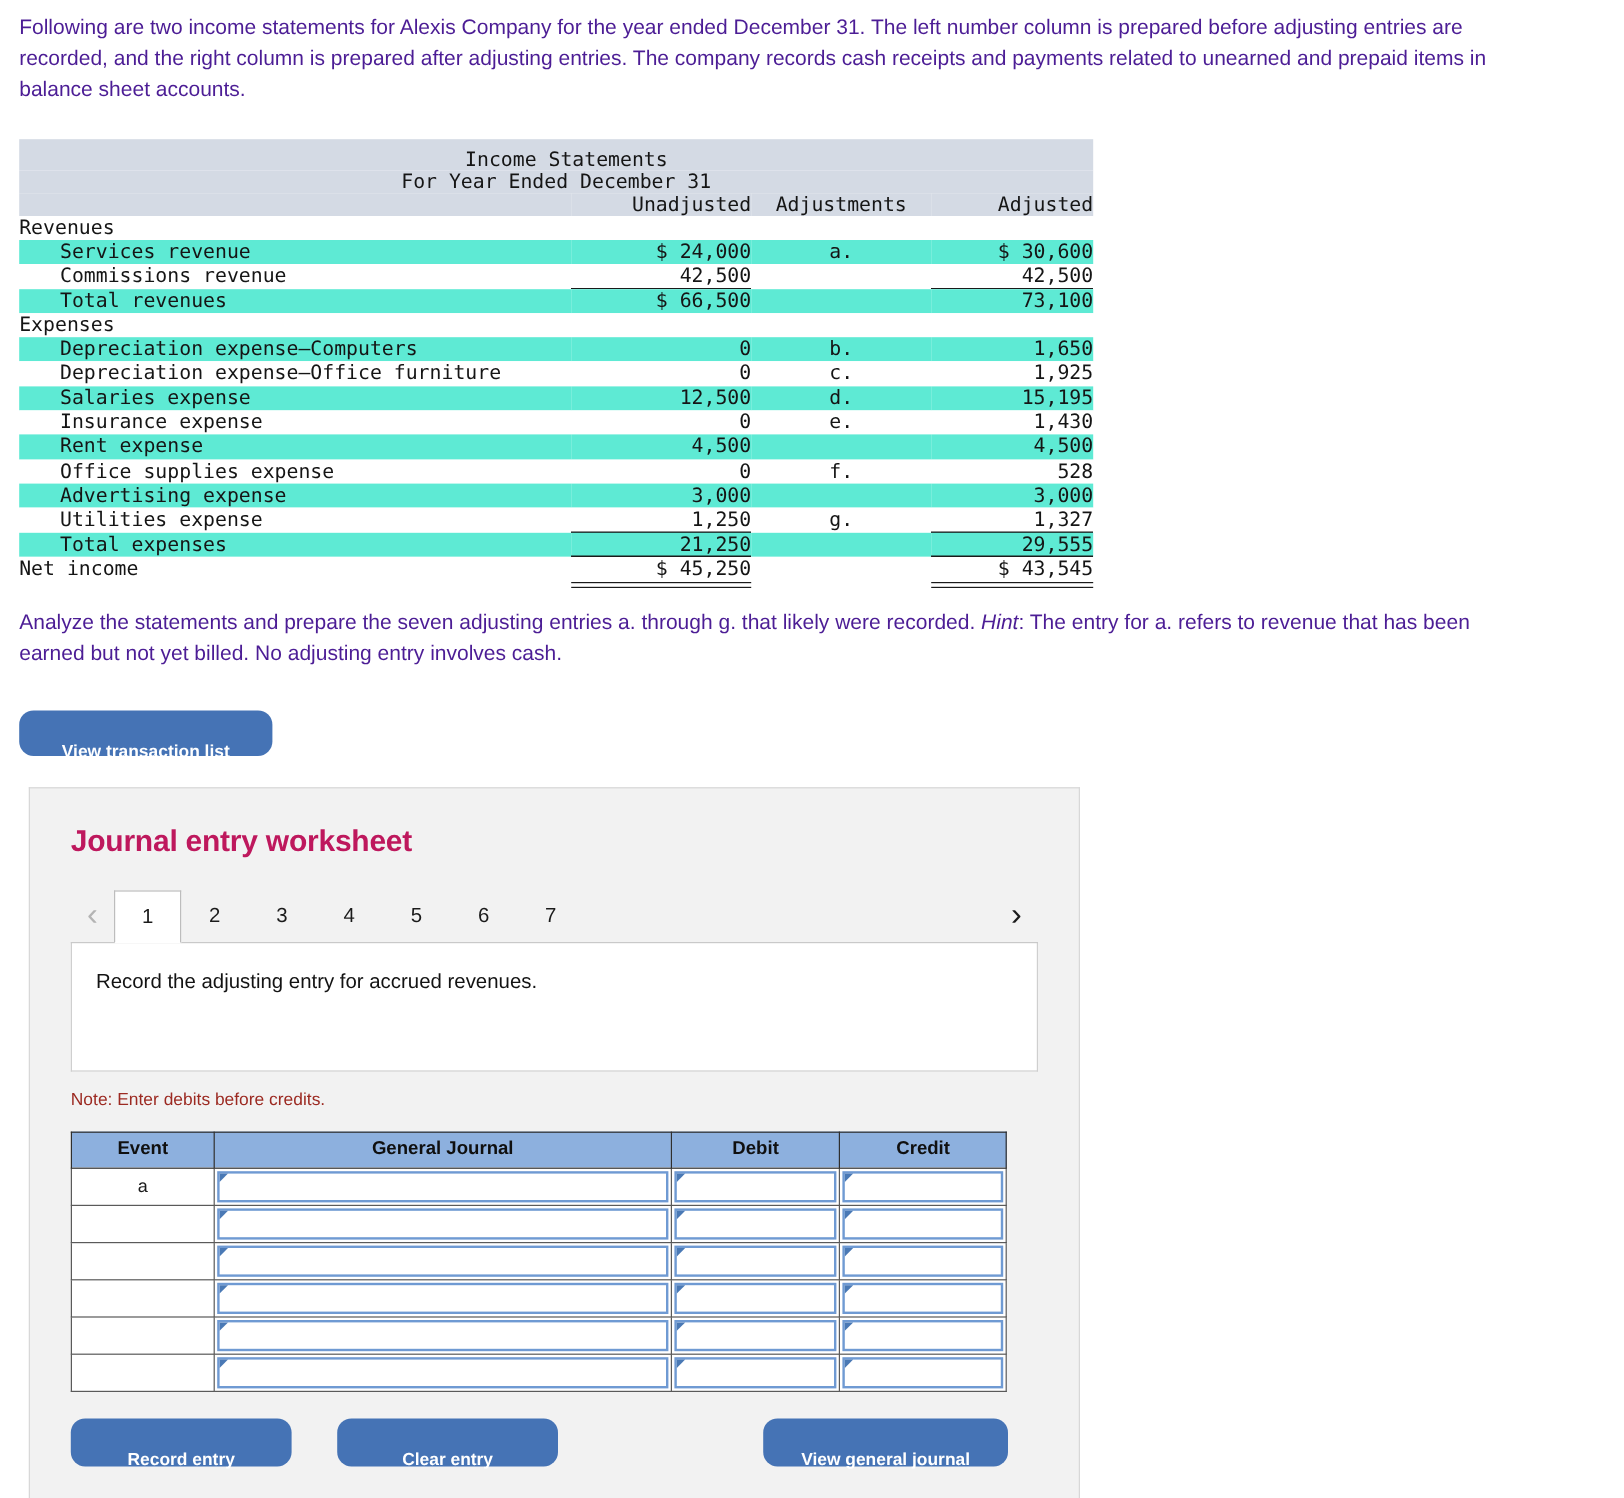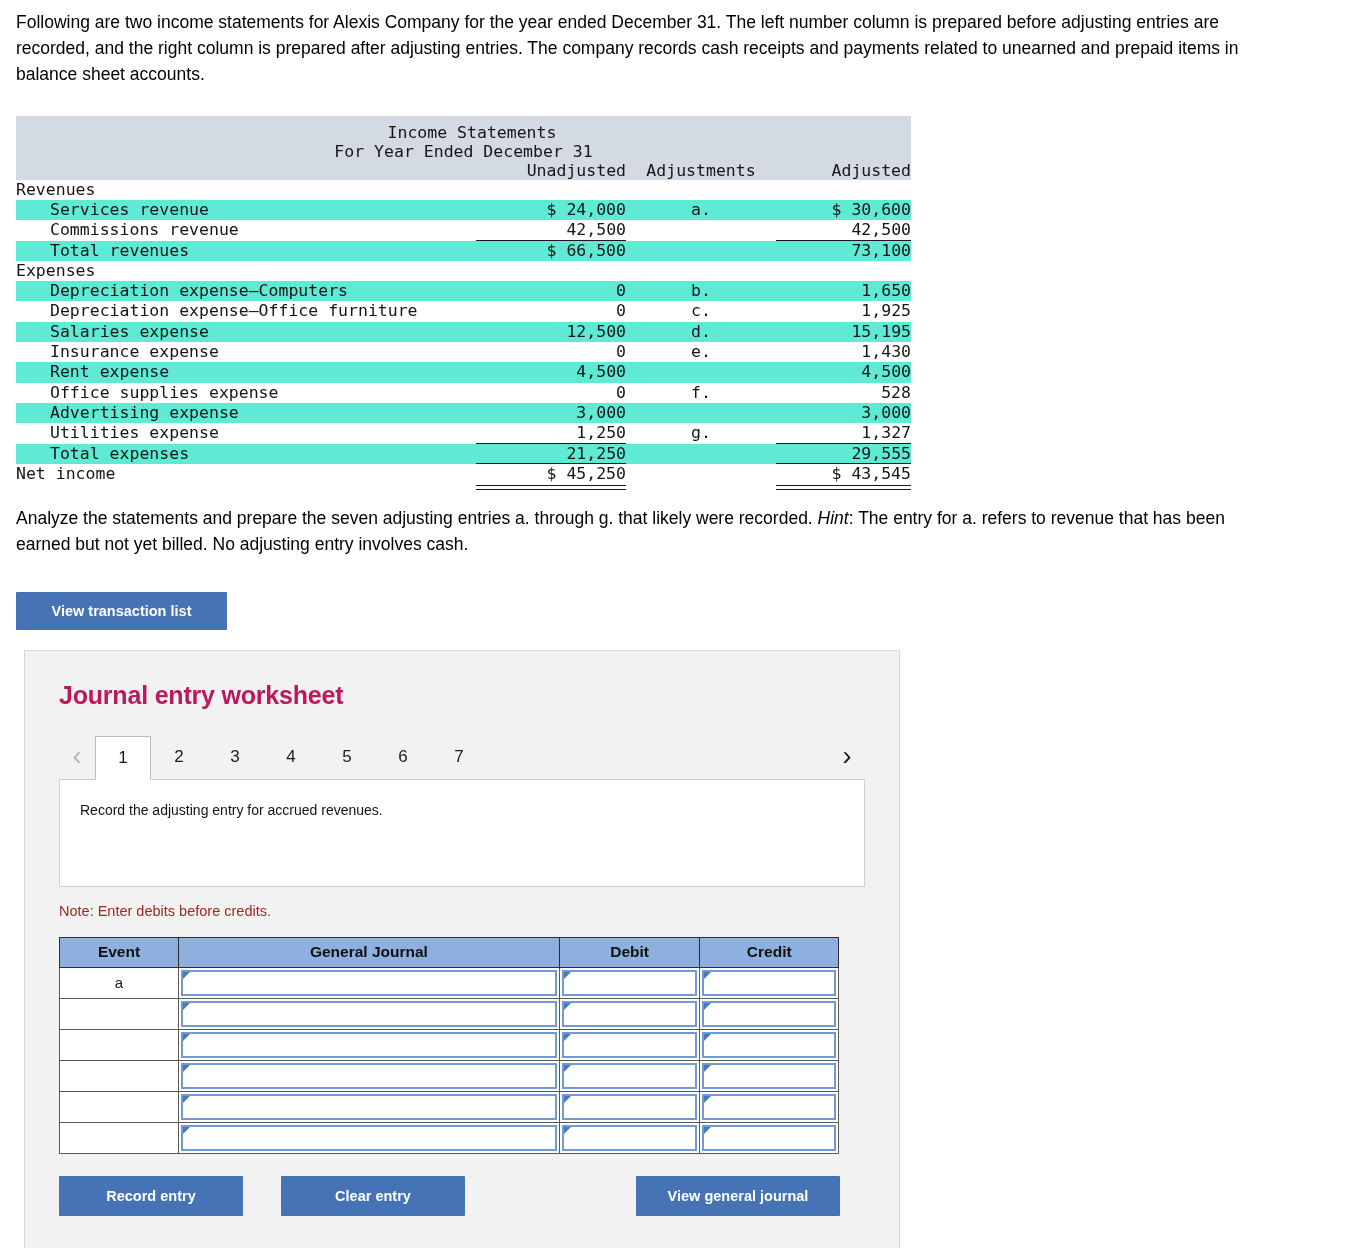--- a/index.html
+++ b/index.html
@@ -12,21 +12,21 @@
     min-height: 1248px;
     font-family: "Liberation Sans", sans-serif;
     color: #1a1a1a;
     -webkit-font-smoothing: antialiased;
   }
 
   
   .prose {
     font-size: 17.5px;
     line-height: 1.48;
-    color: #000000;
+    color: #4c1d95;
     margin: 0;
   }
   #intro-paragraph {
     padding: 10px 80px 0 16px;
   }
   #analyze-paragraph {
     padding: 0 80px 0 16px;
     margin-top: 22px;
   }
   .hint-word { font-style: italic; }
@@ -104,27 +104,27 @@
     border-bottom: 1px solid #1a1a1a;
   }
   .dbl-host { position: relative; }
 
   
   .btn {
     display: inline-block;
     background: #4573b5;
     color: #ffffff;
     border: none;
-    border-radius: 1px;
+    border-radius: 12px;
     font-family: "Liberation Sans", sans-serif;
     font-weight: bold;
     font-size: 14.5px;
     text-align: center;
     cursor: pointer;
-    padding: 0;
+    padding: 16px;
     line-height: 38px;
   }
   #view-transaction-list-button {
     margin: 34px 0 0 16px;
     width: 211px;
     height: 38px;
   }
 
   
   .worksheet {
@@ -195,21 +195,21 @@
   }
 
   
   .instr-box {
     margin: 0 34px 0 34px;
     background: #ffffff;
     border: 1px solid #cfcfcf;
     border-top: none;
     height: 108px;
     box-sizing: border-box;
-    font-size: 14px;
+    font-size: 17px;
     color: #131313;
     padding: 23px 0 0 20px;
   }
   .note {
     margin: 16px 0 0 34px;
     color: #9c2a22;
     font-size: 14.5px;
   }
 
   

